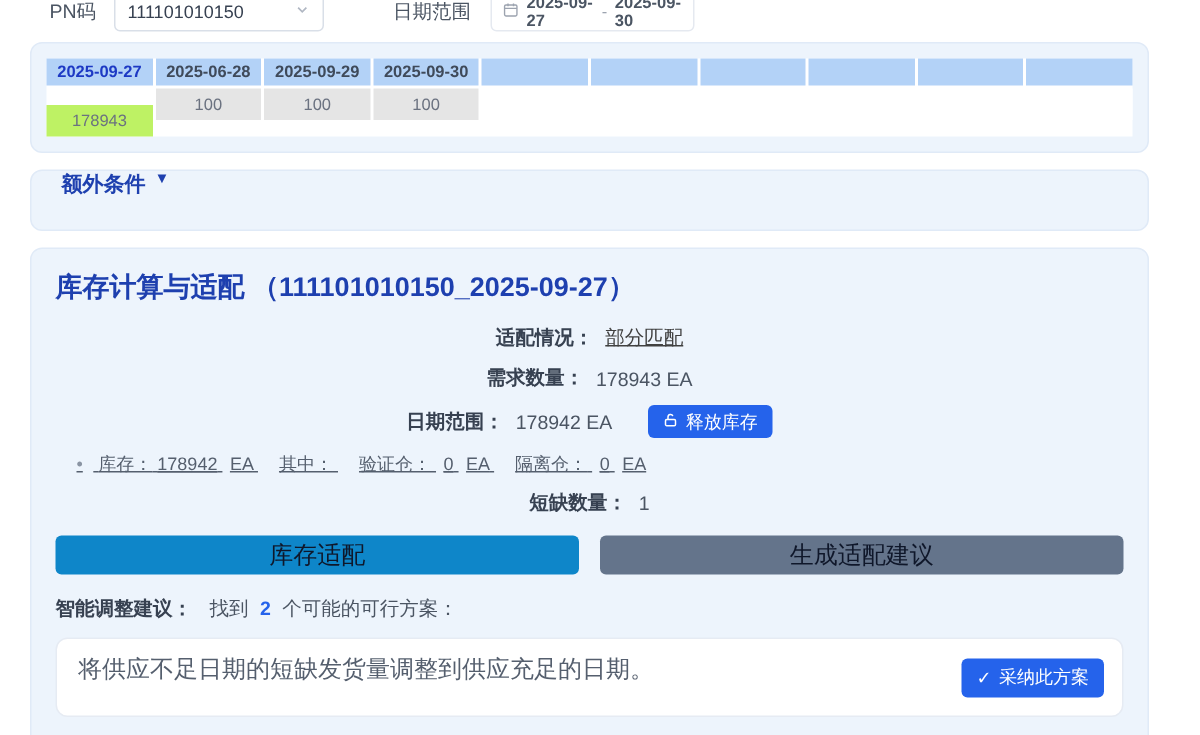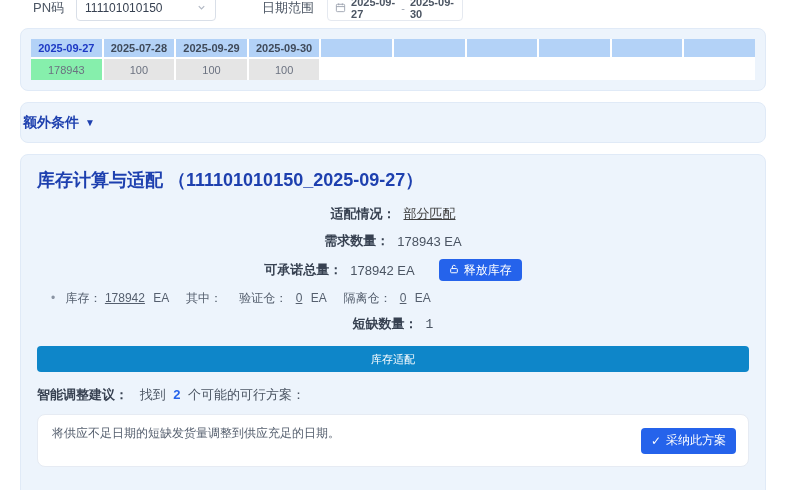--- a/index.html
+++ b/index.html
@@ -16,66 +16,66 @@
   .select-box .val { flex:1; font-size:12px; color:#374151; }
   .date-box { width:136px; height:26px; background:#fff; border:1px solid #e5e9f0;
     border-radius:4px; display:flex; align-items:center; gap:5px; padding:0 7px; cursor:pointer; }
   .date-box .d { font-size:11px; color:#4b5563; font-weight:700; }
   .date-box .sep { font-size:11px; color:#9ca3af; }
 
   
   .card { background:#edf4fc; border:1px solid #e0eaf7; border-radius:8px;
     margin-left:20px; width:746px; }
   .table-card { margin-top:7px; padding:10px; }
-  .extra-card { margin-top:11px; height:41px; display:flex; align-items:center;
-    padding:0 2px; cursor:pointer; }
+  .extra-card { margin-top:11px; height:41px; display:flex; 
+    padding:0 20px; cursor:pointer; }
   .extra-title { font-size:14px; font-weight:700; color:#1e40af; }
   .extra-caret { font-size:10px; color:#1e40af; margin-left:6px; }
   .main-card { margin-top:11px; padding:13px 16px; height:400px; }
 
   
   .sched-grid { display:grid; grid-template-columns:repeat(10,1fr); gap:2px; background:#fff; }
   .hcell { height:18px; background:#b3d2f7; display:flex; align-items:center; justify-content:center;
     font-size:11px; font-weight:600; color:#3f4a5a; cursor:pointer; }
   .hcell.sel { color:#1d39c4; font-weight:700; }
   .vcell { height:21px; background:#fff; display:flex; align-items:center; justify-content:center;
     font-size:11px; color:#6b7280; cursor:pointer; }
-  .vcell.c-orange { background:#86efac; }
+  .vcell.c-orange { background:#bef264;margin-top:11px; }
   .vcell.c-pink { background:#e5e5e5; }
 
   
   .calc-title { font-size:18px; font-weight:700; color:#1e40af; margin-bottom:13px; }
   .row { font-size:13px; margin-bottom:9px; display:flex; align-items:center;justify-content:center; }
   .blabel { font-weight:700; color:#374151; margin-right:8px; }
   .val { color:#4b5563; }
   .warn { color:#404040;text-decoration:underline; }
   .release-btn { margin-left:24px; height:22px; background:#2563eb; color:#fff; border:none;
     border-radius:4px; font-size:12px; padding:0 10px; display:inline-flex; align-items:center;
     gap:5px; cursor:pointer; font-family:inherit; }
   .bullets { list-style:none; margin:2px 0 6px 14px; font-size:12px; color:#555f6e; }
-  .bullets li { margin:3px 0; }
+  .bullets li { margin:3px 0;text-decoration:underline; }
   .bullets li::before { content:"•"; color:#8a94a3; margin-right:7px; }
   .u { text-decoration:underline; cursor:pointer; }
   .gap-l { margin-left:14px; }
   .gap-s { margin-left:5px; }
-  .shortage-row { margin-top:8px; margin-bottom:13px;font-family:Liberation Mono, monospace; }
+  .shortage-row { margin-top:8px; margin-bottom:13px; }
 
   .btn-row { display:flex; gap:14px; margin-bottom:14px; }
-  .big-btn { flex:1; height:26px; border:none; border-radius:4px; color:#ffffff; font-size:11px;
+  .big-btn { flex:1; height:26px; border:none; border-radius:4px; color:#0f172a; font-size:16px;
     cursor:pointer; font-family:inherit; }
   .adapt-btn { background:#0e86c9; }
   .gen-btn { background:#64748b; }
 
   .sugg-row { font-size:13px; margin-bottom:10px; }
   .sugg-count { color:#2563eb; font-weight:700; margin:0 4px; }
 
   .plan-card { background:#fff; border:1px solid #e6ebf3; border-radius:8px;
     padding:10px 14px; position:relative; margin-bottom:11px; min-height:53px; }
   .plan-title { font-size:13px; font-weight:700; color:#333d4a; margin-bottom:8px; }
-  .plan-desc { font-size:12px; color:#555f6e; }
+  .plan-desc { font-size:16px; color:#555f6e; }
   .accept-btn { position:absolute; right:12px; top:50%; transform:translateY(-50%);
     background:#2563eb; color:#fff; border:none; border-radius:4px; height:26px; padding:0 10px;
     font-size:12px; display:flex; align-items:center; gap:5px; cursor:pointer; font-family:inherit; }
 </style>
 </head>
 <body>
 
 <div class="filter-row">
   <span class="flabel pn-label">PN码</span>
   <div class="select-box">
@@ -98,21 +98,21 @@
     </span>
     <span class="d">2025-09-27</span>
     <span class="sep">-</span>
     <span class="d">2025-09-30</span>
   </div>
 </div>
 
 <div class="card table-card">
   <div class="sched-grid">
     <div class="hcell sel">2025-09-27</div>
-    <div class="hcell">2025-07-28</div>
+    <div class="hcell">2025-06-28</div>
     <div class="hcell">2025-09-29</div>
     <div class="hcell">2025-09-30</div>
     <div class="hcell"></div>
     <div class="hcell"></div>
     <div class="hcell"></div>
     <div class="hcell"></div>
     <div class="hcell"></div>
     <div class="hcell"></div>
     <div class="vcell c-orange">178943</div>
     <div class="vcell c-pink">100</div>
@@ -142,21 +142,21 @@
     <span class="blabel">适配情况：</span>
     <span class="warn">部分匹配</span>
   </div>
 
   <div class="row">
     <span class="blabel">需求数量：</span>
     <span class="val">178943 EA</span>
   </div>
 
   <div class="row">
-    <span class="blabel">可承诺总量：</span>
+    <span class="blabel">日期范围：</span>
     <span class="val">178942 EA</span>
     <button class="release-btn">
       <span>
         <svg width="10" height="10" viewBox="0 0 24 24" fill="none" stroke="#fff" stroke-width="2.4">
             <rect x="4" y="11" width="16" height="10" rx="2"></rect>
             <path d="M8 11V7a4 4 0 0 1 7.8-1.2"></path>
           </svg>
       </span>
       <span>释放库存</span>
     </button>
@@ -177,20 +177,21 @@
     </li>
   </ul>
 
   <div class="row shortage-row">
     <span class="blabel">短缺数量：</span>
     <span class="val">1</span>
   </div>
 
   <div class="btn-row">
     <button class="big-btn adapt-btn">库存适配</button>
+    <button class="big-btn gen-btn">生成适配建议</button>
   </div>
 
   <div class="sugg-row">
     <span class="blabel">智能调整建议：</span>
     <span>找到</span>
     <span class="sugg-count">2</span>
     <span>个可能的可行方案：</span>
   </div>
 
   <div class="plan-card">

